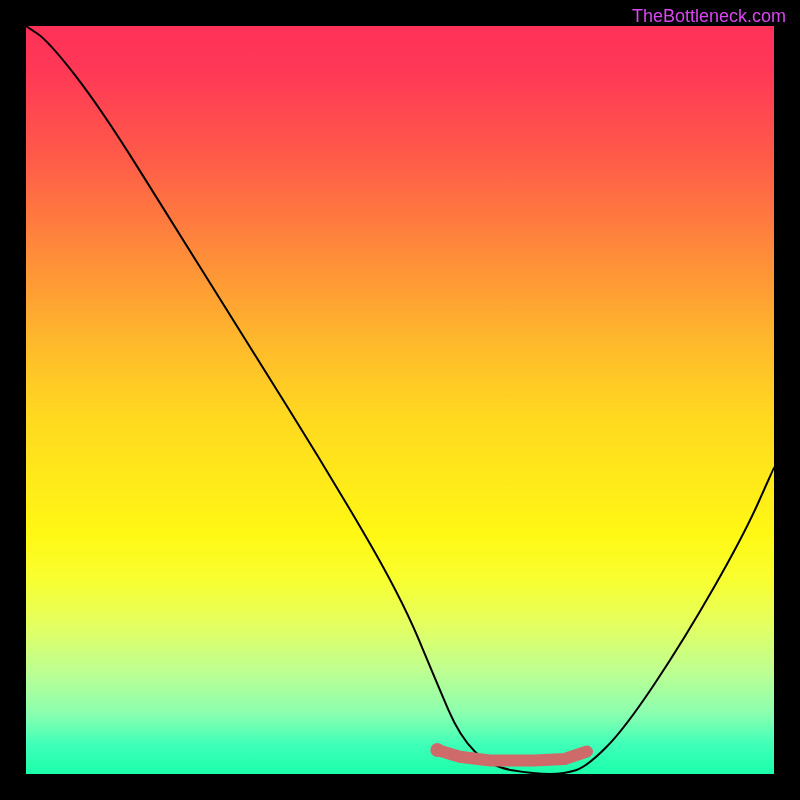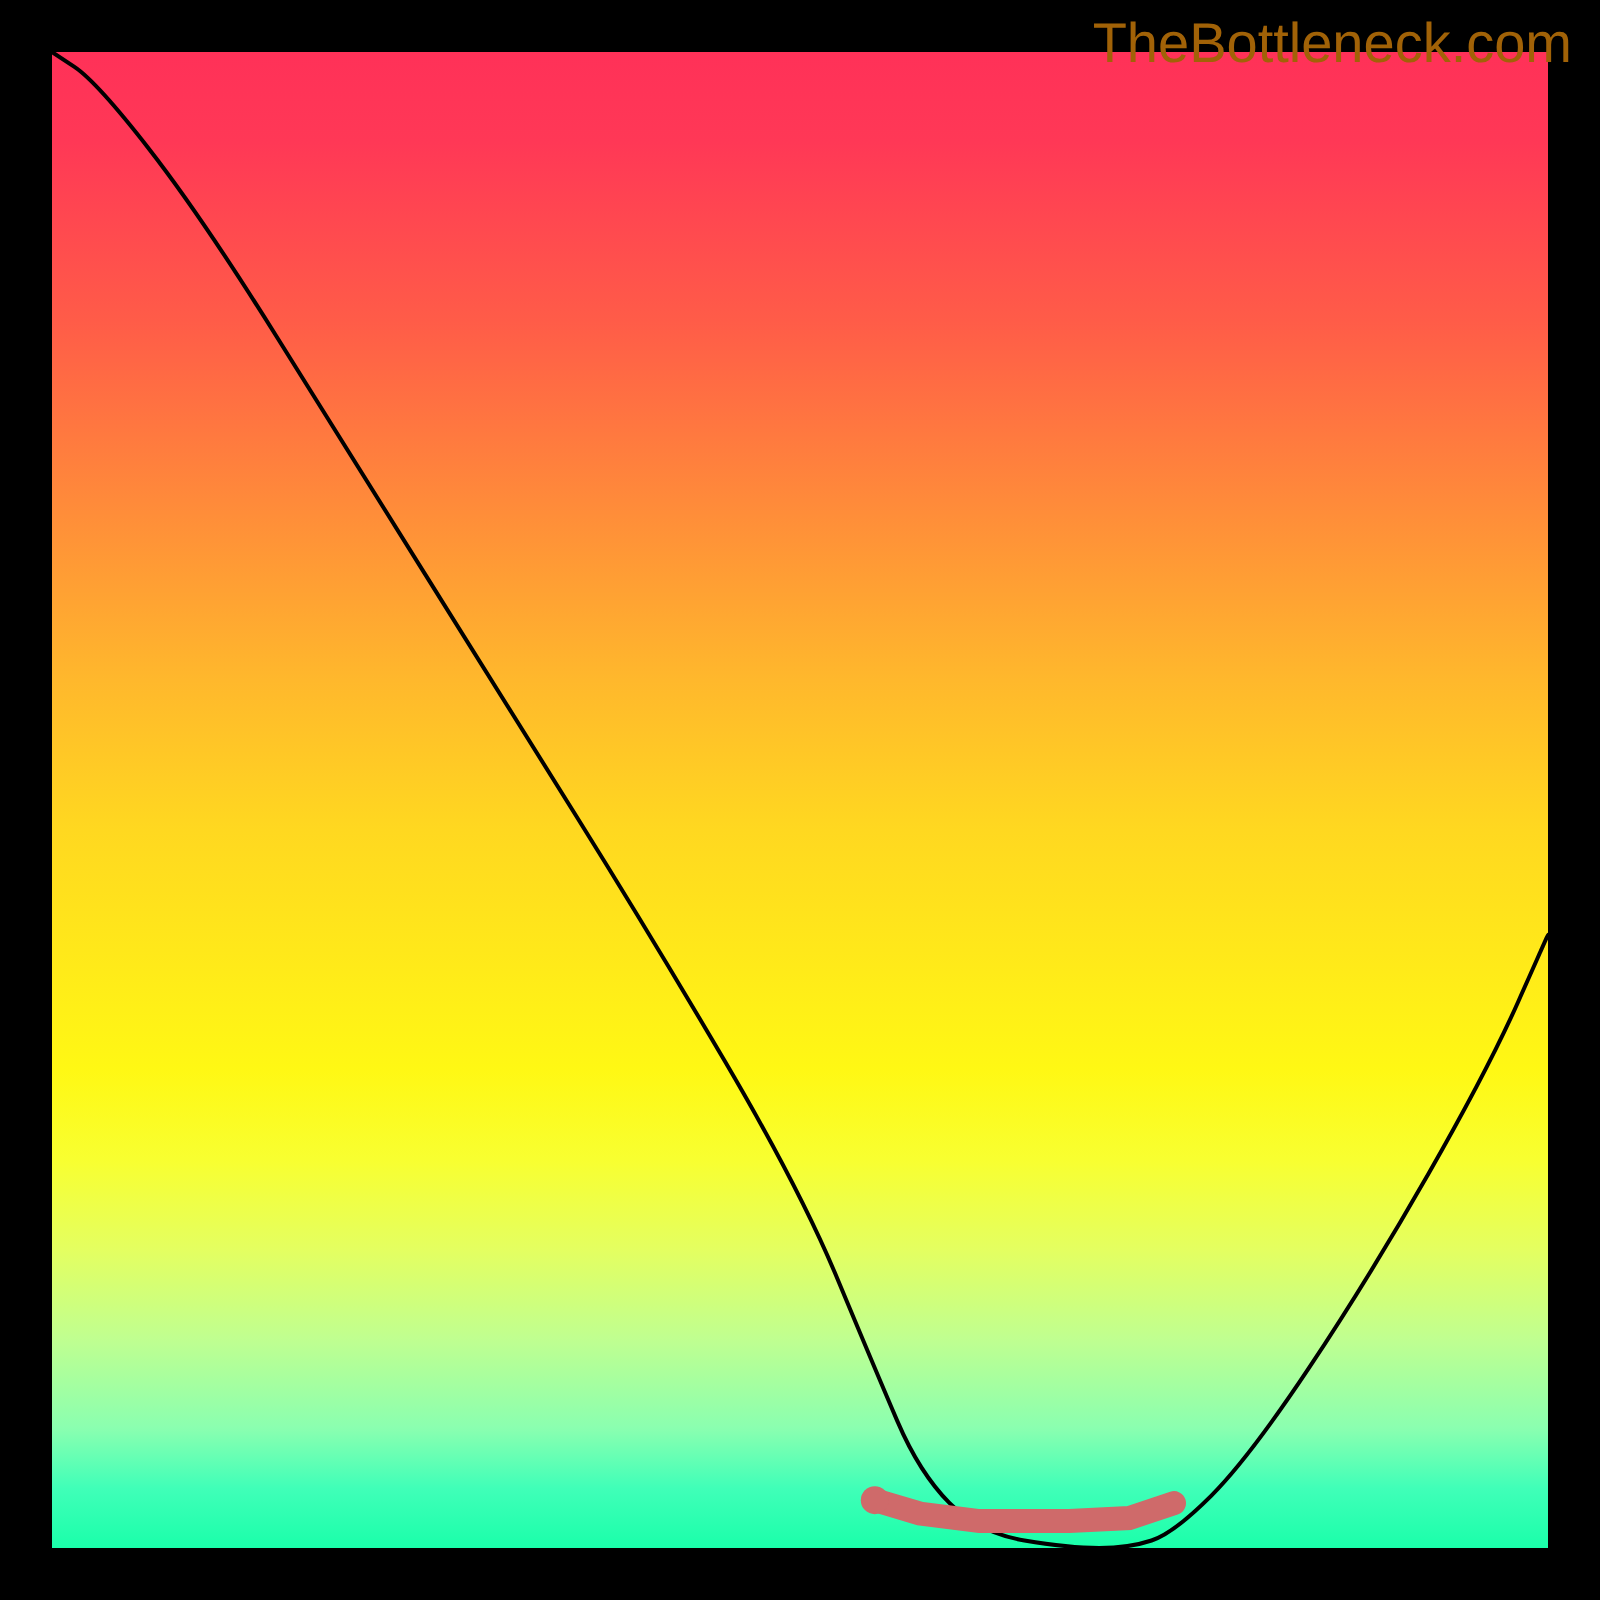--- a/index.html
+++ b/index.html
@@ -2,22 +2,22 @@
 <html><head>
 <meta charset="utf-8">
 <style>
   * { margin: 0; padding: 0; box-sizing: border-box; }
   body { background: #000; font-family: Arial, sans-serif; }
   .container { position: relative; width: 800px; height: 800px; background: #000; }
   .watermark {
     position: absolute;
     top: 6px;
     right: 14px;
-    color: #a16207;
-    font-size: 28px;
+    color: #d946ef;
+    font-size: 18px;
     font-weight: 500;
     z-index: 10;
   }
   .plot-area {
     position: absolute;
     left: 26px;
     top: 26px;
     width: 748px;
     height: 748px;
     background: linear-gradient(to bottom,

